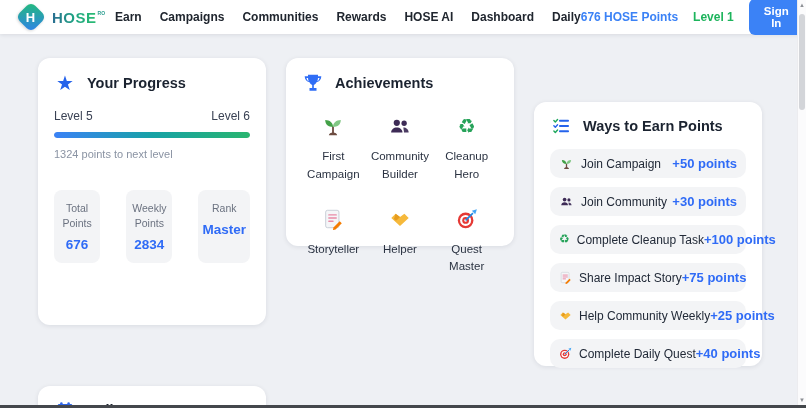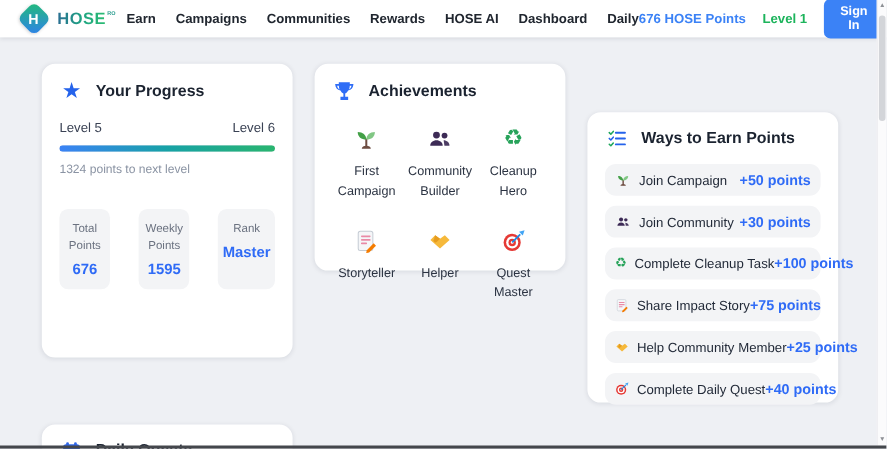--- a/index.html
+++ b/index.html
@@ -155,21 +155,21 @@
         <div class="bar-fill" style="width: 100%;"></div>
       </div>
       <div class="points-note">1324 points to next level</div>
       <div class="stats-row">
         <div class="stat-box">
           <div class="stat-label">Total Points</div>
           <div class="stat-value">676</div>
         </div>
         <div class="stat-box">
           <div class="stat-label">Weekly Points</div>
-          <div class="stat-value">1595</div>
+          <div class="stat-value">2834</div>
         </div>
         <div class="stat-box">
           <div class="stat-label">Rank</div>
           <div class="stat-value">Master</div>
         </div>
       </div>
     </section>
 
     <section class="card achievements-card">
       <div class="card-header">
@@ -299,21 +299,21 @@
           <span class="earn-label">Share Impact Story</span>
           <span class="earn-points">+75 points</span>
         </div>
         <div class="earn-row">
           <span class="earn-ic">
               <svg viewBox="0 0 24 24">
                 <path d="M2.5 11l4.7-4.7 4.8 3.6 4.8-3.6L21.5 11l-9.5 8.6z" fill="#f6b93b"></path>
                 <path d="M7.2 6.3l4.8 3.6-3 3a2 2 0 1 1-2.9-2.8z" fill="#e69c1f"></path>
               </svg>
             </span>
-          <span class="earn-label">Help Community Member</span>
+          <span class="earn-label">Help Community Weekly</span>
           <span class="earn-points">+25 points</span>
         </div>
         <div class="earn-row">
           <span class="earn-ic">
               <svg viewBox="0 0 24 24">
                 <circle cx="10.5" cy="13.5" r="8.5" fill="#e53935"></circle>
                 <circle cx="10.5" cy="13.5" r="6" fill="#fff"></circle>
                 <circle cx="10.5" cy="13.5" r="3.7" fill="#e53935"></circle>
                 <circle cx="10.5" cy="13.5" r="1.4" fill="#fff"></circle>
                 <path d="M10.5 13.5L18.5 5.5" stroke="#1e88e5" stroke-width="1.8"></path>

